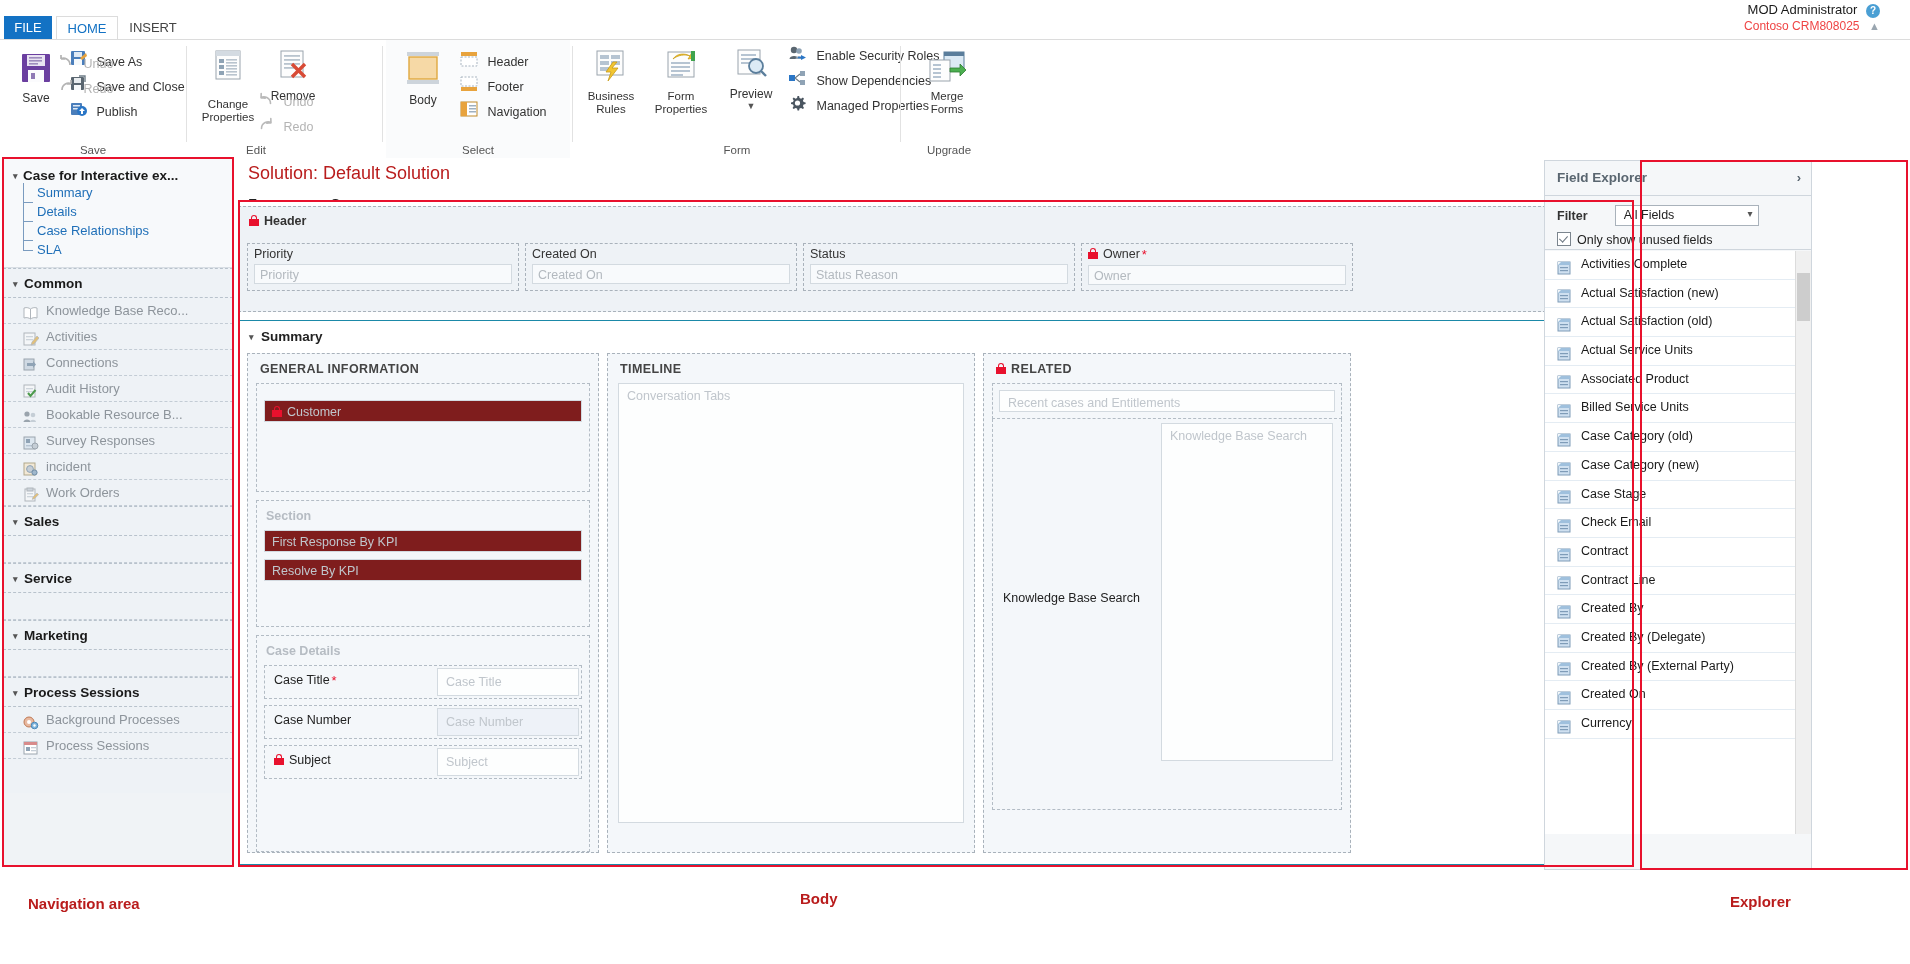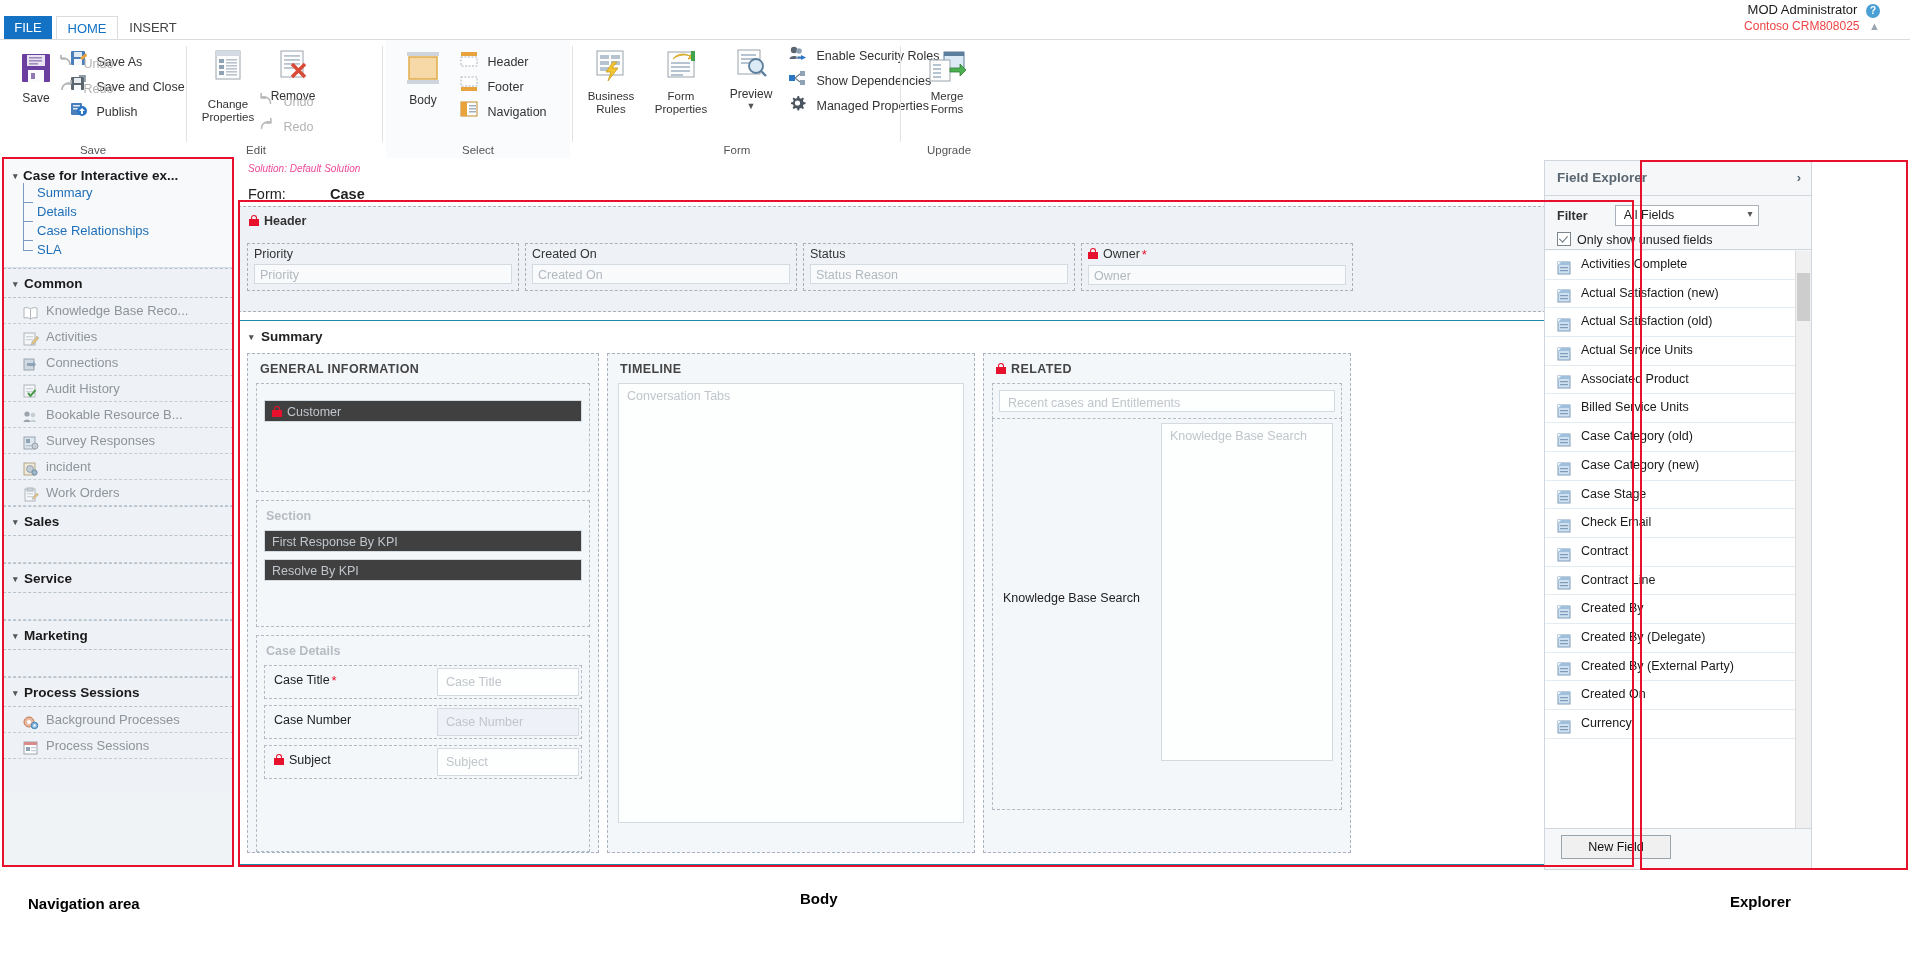--- a/index.html
+++ b/index.html
@@ -33,29 +33,29 @@
   .rgsep{position:absolute;top:6px;width:1px;height:96px;background:#e2e2e2;}
 
   .bigbtn{position:absolute;top:6px;width:auto;text-align:center;cursor:default;}
   .bigbtn .bcap{font-size:12px;color:#333;line-height:13px;margin-top:3px;display:block;}
   .smallitem{position:absolute;height:24px;line-height:24px;font-size:12.5px;color:#333;white-space:nowrap;}
   .smallitem.dis{color:#b4b4b4;}
   .smallitem .ico{display:inline-block;vertical-align:middle;margin-right:6px;}
 
   
   .solinfo{position:absolute;left:248px;top:163px;}
-  .sol-line{font-size:10px;color:#ec4899;font-style:italic;}
+  .sol-line{font-size:18px;color:#b91c1c;}
   .form-line{margin-top:12px;font-size:14.5px;color:#222;}
   .form-label{display:inline-block;width:78px;}
   .form-value{font-weight:bold;}
   .sol-icon{position:absolute;left:200px;top:162px;width:30px;height:28px;}
 
   
   .annot{position:absolute;border:2.5px solid #e8112d;box-sizing:border-box;pointer-events:none;z-index:40;}
-  .annot-cap{position:absolute;font-weight:bold;font-size:15px;color:#000000;z-index:41;}
+  .annot-cap{position:absolute;font-weight:bold;font-size:15px;color:#b91c1c;z-index:41;}
 
   
   .navpane{position:absolute;left:2px;top:157px;width:232px;height:710px;background:#f0f3f6;
     border:1px solid #cfd6dd;box-sizing:border-box;overflow:hidden;}
   .nav-top{background:#f7f9fb;padding:10px 0 8px 0;border-bottom:1px solid #d8dee4;}
   .nav-root{font-weight:bold;font-size:13.5px;color:#1a1a1a;padding-left:10px;}
   .nav-root .tri{display:inline-block;width:10px;color:#555;font-size:9px;vertical-align:middle;}
   .nav-child{position:relative;padding-left:34px;font-size:13px;color:#1f6fb8;height:19px;line-height:19px;}
   .nav-child .elbow{position:absolute;left:20px;top:0;width:9px;height:19px;
      border-left:1px solid #7a9bbf;border-bottom:1px solid #7a9bbf;}
@@ -92,21 +92,21 @@
 
   .sumsec{position:absolute;left:0;top:120px;width:1358px;height:545px;
     border:1px solid #1b89a8;box-sizing:border-box;background:#fff;}
   .sumhead{font-size:13.5px;font-weight:bold;color:#222;padding:8px 0 8px 10px;}
   .sumhead .tri{display:inline-block;width:12px;font-size:9px;color:#555;vertical-align:middle;}
 
   .col{position:absolute;top:32px;border:1px dashed #a9b2bb;box-sizing:border-box;background:#f4f7fa;}
   .colhead{font-size:12.5px;font-weight:bold;color:#444;letter-spacing:.4px;padding:8px 0 7px 12px;}
   .subsec{margin:0 8px 8px 8px;border:1px dashed #b3bcc5;padding:6px 7px 9px 7px;background:#f4f7fa;}
   .subtitle{font-size:12.5px;font-weight:bold;color:#b6bcc3;padding:2px 0 7px 2px;}
-  .inpline{height:22px;background:#404040;border:1px solid #d3dae0;box-sizing:border-box;
+  .inpline{height:22px;background:#7f1d1d;border:1px solid #d3dae0;box-sizing:border-box;
     font-size:12.5px;color:#c0c6cc;padding:3px 7px;line-height:16px;margin-bottom:7px;}
   .tworow{display:flex;border:1px dashed #b3bcc5;margin-bottom:6px;}
   .tworow .lft{width:170px;font-size:12.5px;color:#222;padding:7px 0 7px 9px;box-sizing:border-box;}
   .tworow .rgt{flex:1;background:#fdfefe;border:1px solid #d3dae0;box-sizing:border-box;
     font-size:12.5px;color:#c0c6cc;padding:6px 8px;margin:2px;}
   .tworow .rgt.tinted{background:#eef2f8;}
 
   .bigbox{background:#fdfefe;border:1px solid #d3dae0;box-sizing:border-box;
     font-size:12.5px;color:#c0c6cc;padding:5px 8px;}
   .kbs-label{position:absolute;font-size:12.5px;color:#222;}
@@ -826,23 +826,20 @@
               <rect x="3" y="9" width="8" height="1.2"></rect>
             </g>
             <path d="M1 1 l3 0 -3 3 z" fill="#f2f7fb"></path>
           </svg></span><span>Currency</span></div>
     </div>
 
   <div class="ex-scroll">
     <div class="ex-thumb"></div>
   </div>
 
-  <div class="ex-footer">
-    <div class="newfield">New Field</div>
-  </div>
 </div>
 
 <div class="annot" style="left:2px;top:157px;width:232px;height:710px;"></div>
 <div class="annot" style="left:238px;top:200px;width:1396px;height:667px;"></div>
 <div class="annot" style="left:1640px;top:160px;width:268px;height:710px;"></div>
 
 <div class="annot-cap" style="left:28px;top:895px;">Navigation area</div>
 <div class="annot-cap" style="left:800px;top:890px;">Body</div>
 <div class="annot-cap" style="left:1730px;top:893px;">Explorer</div>
 

